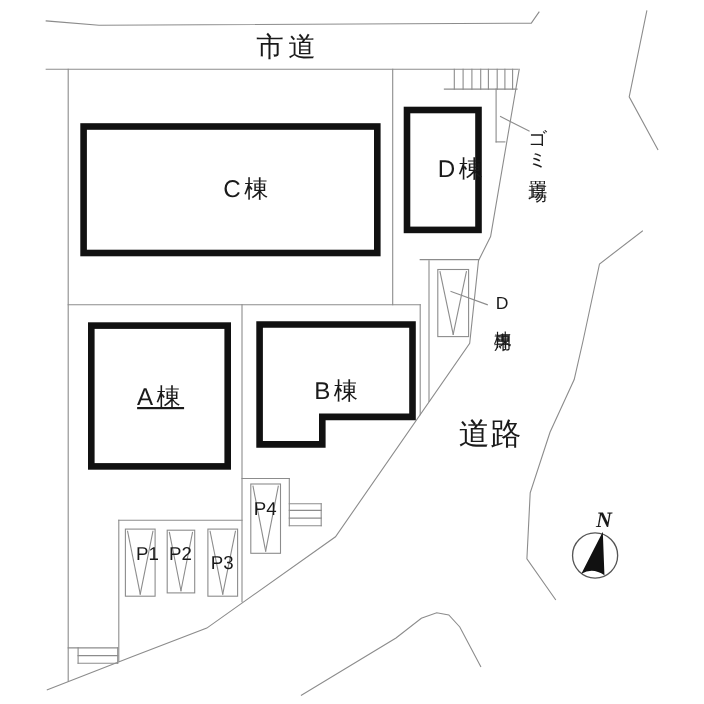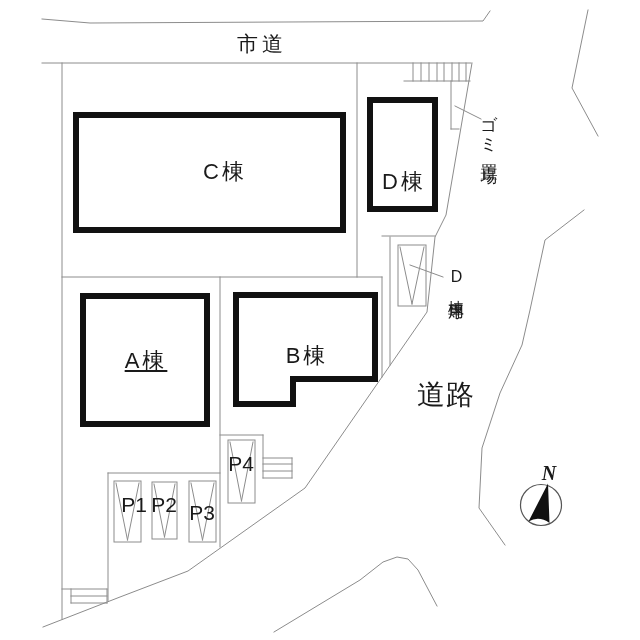--- a/index.html
+++ b/index.html
@@ -17,29 +17,29 @@
   .thin{stroke:var(--boundary);stroke-width:1;fill:none;stroke-linecap:square;}
   .bld{stroke:var(--outline);stroke-width:6;fill:var(--background);stroke-linejoin:miter;}
   .pspace{stroke:var(--boundary);stroke-width:1;fill:none;}
   .compass-ring{stroke:#555;stroke-width:1.2;fill:none;}
   .compass-needle{fill:var(--outline);stroke:none;}
   .lbl{
     position:absolute;transform:translate(-50%,-50%);
     white-space:nowrap;color:var(--text);line-height:1;
   }
   .bld-lbl{font-size:22px;letter-spacing:3px;}
-  .road-lbl{font-size:21px;letter-spacing:4px;}
+  .road-lbl{font-size:25px;letter-spacing:4px;}
   .road-lbl-e{font-size:28px;letter-spacing:1px;}
   .vert{
     writing-mode:vertical-rl;text-orientation:upright;
     white-space:nowrap;line-height:1;
   }
   .gomi-lbl{font-size:17px;letter-spacing:4px;}
   .dres-lbl{font-size:16px;letter-spacing:2.5px;}
-  .p-lbl{font-size:21px;letter-spacing:0;}
+  .p-lbl{font-size:17px;letter-spacing:0;}
   .n-lbl{font-family:"Liberation Serif", serif;font-style:italic;font-weight:700;font-size:20px;}
 </style>
 </head>
 <body>
 
 <div id="plan">
   <svg width="640" height="640" viewBox="0 0 640 640">
 
     <polyline class="thin" points="42,19 90,23 483,21 490,11"></polyline>
     <line class="thin" x1="42" y1="63" x2="471" y2="63"></line>
@@ -128,21 +128,21 @@
     </g>
 
     <g>
       <circle class="compass-ring" cx="541" cy="505" r="20.5"></circle>
       <path class="compass-needle" d="M548,483.5 L549.5,523 Q539,515.5 528.5,521.5 Z"></path>
     </g>
   </svg>
 
   <div class="lbl road-lbl" style="left:262px;top:43px;">市道</div>
   <div class="lbl bld-lbl" style="left:225px;top:172px;">C棟</div>
-  <div class="lbl bld-lbl" style="left:404px;top:154px;margin-top:28px;">D棟</div>
+  <div class="lbl bld-lbl" style="left:420px;top:154px;">D棟</div>
   <div class="lbl bld-lbl" style="left:146px;top:361px;text-decoration:underline;">A棟</div>
   <div class="lbl bld-lbl" style="left:307px;top:356px;">B棟</div>
   <div class="lbl road-lbl-e" style="left:446px;top:395px;">道路</div>
   <div class="lbl vert gomi-lbl" style="left:489px;top:131px;">ゴミ置場</div>
   <div class="lbl vert dres-lbl" style="left:456px;top:281px;">D棟専用</div>
   <div class="lbl p-lbl" style="left:128px;top:504px;padding-left:12px;">P1</div>
   <div class="lbl p-lbl" style="left:164px;top:504px;">P2</div>
   <div class="lbl p-lbl" style="left:202px;top:512px;">P3</div>
   <div class="lbl p-lbl" style="left:241px;top:463px;">P4</div>
   <div class="lbl n-lbl" style="left:549px;top:473px;">N</div>

